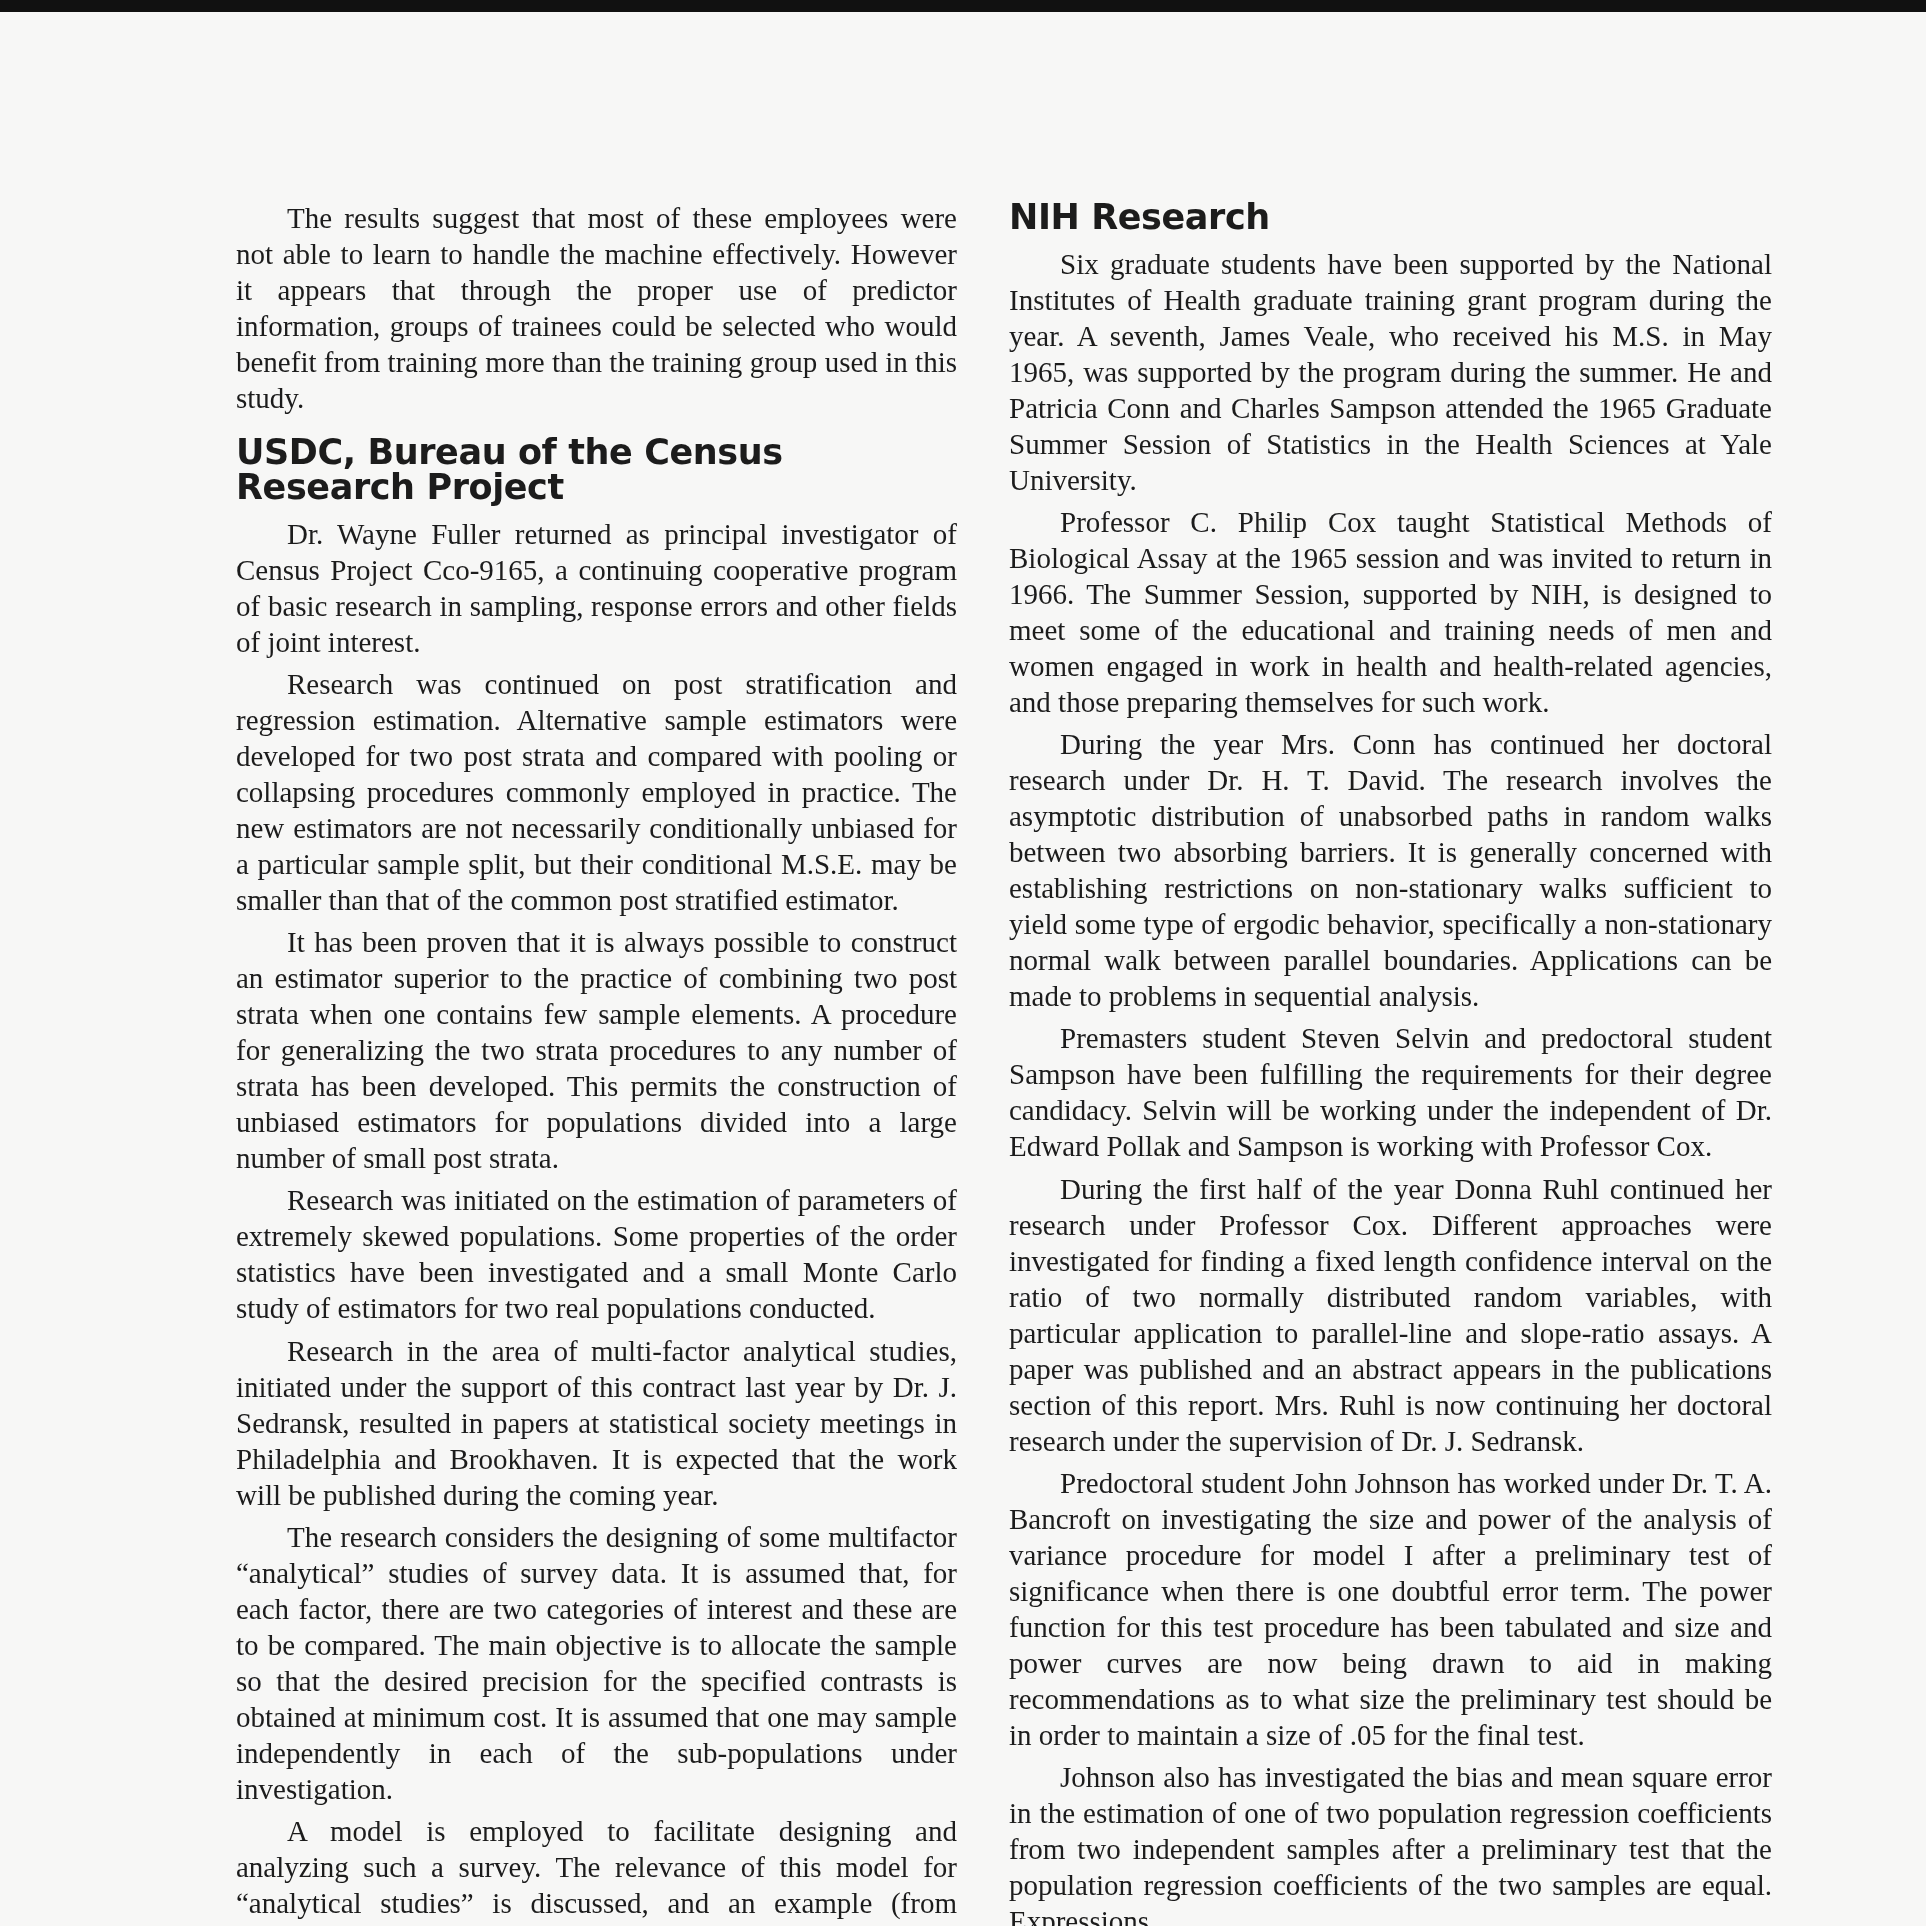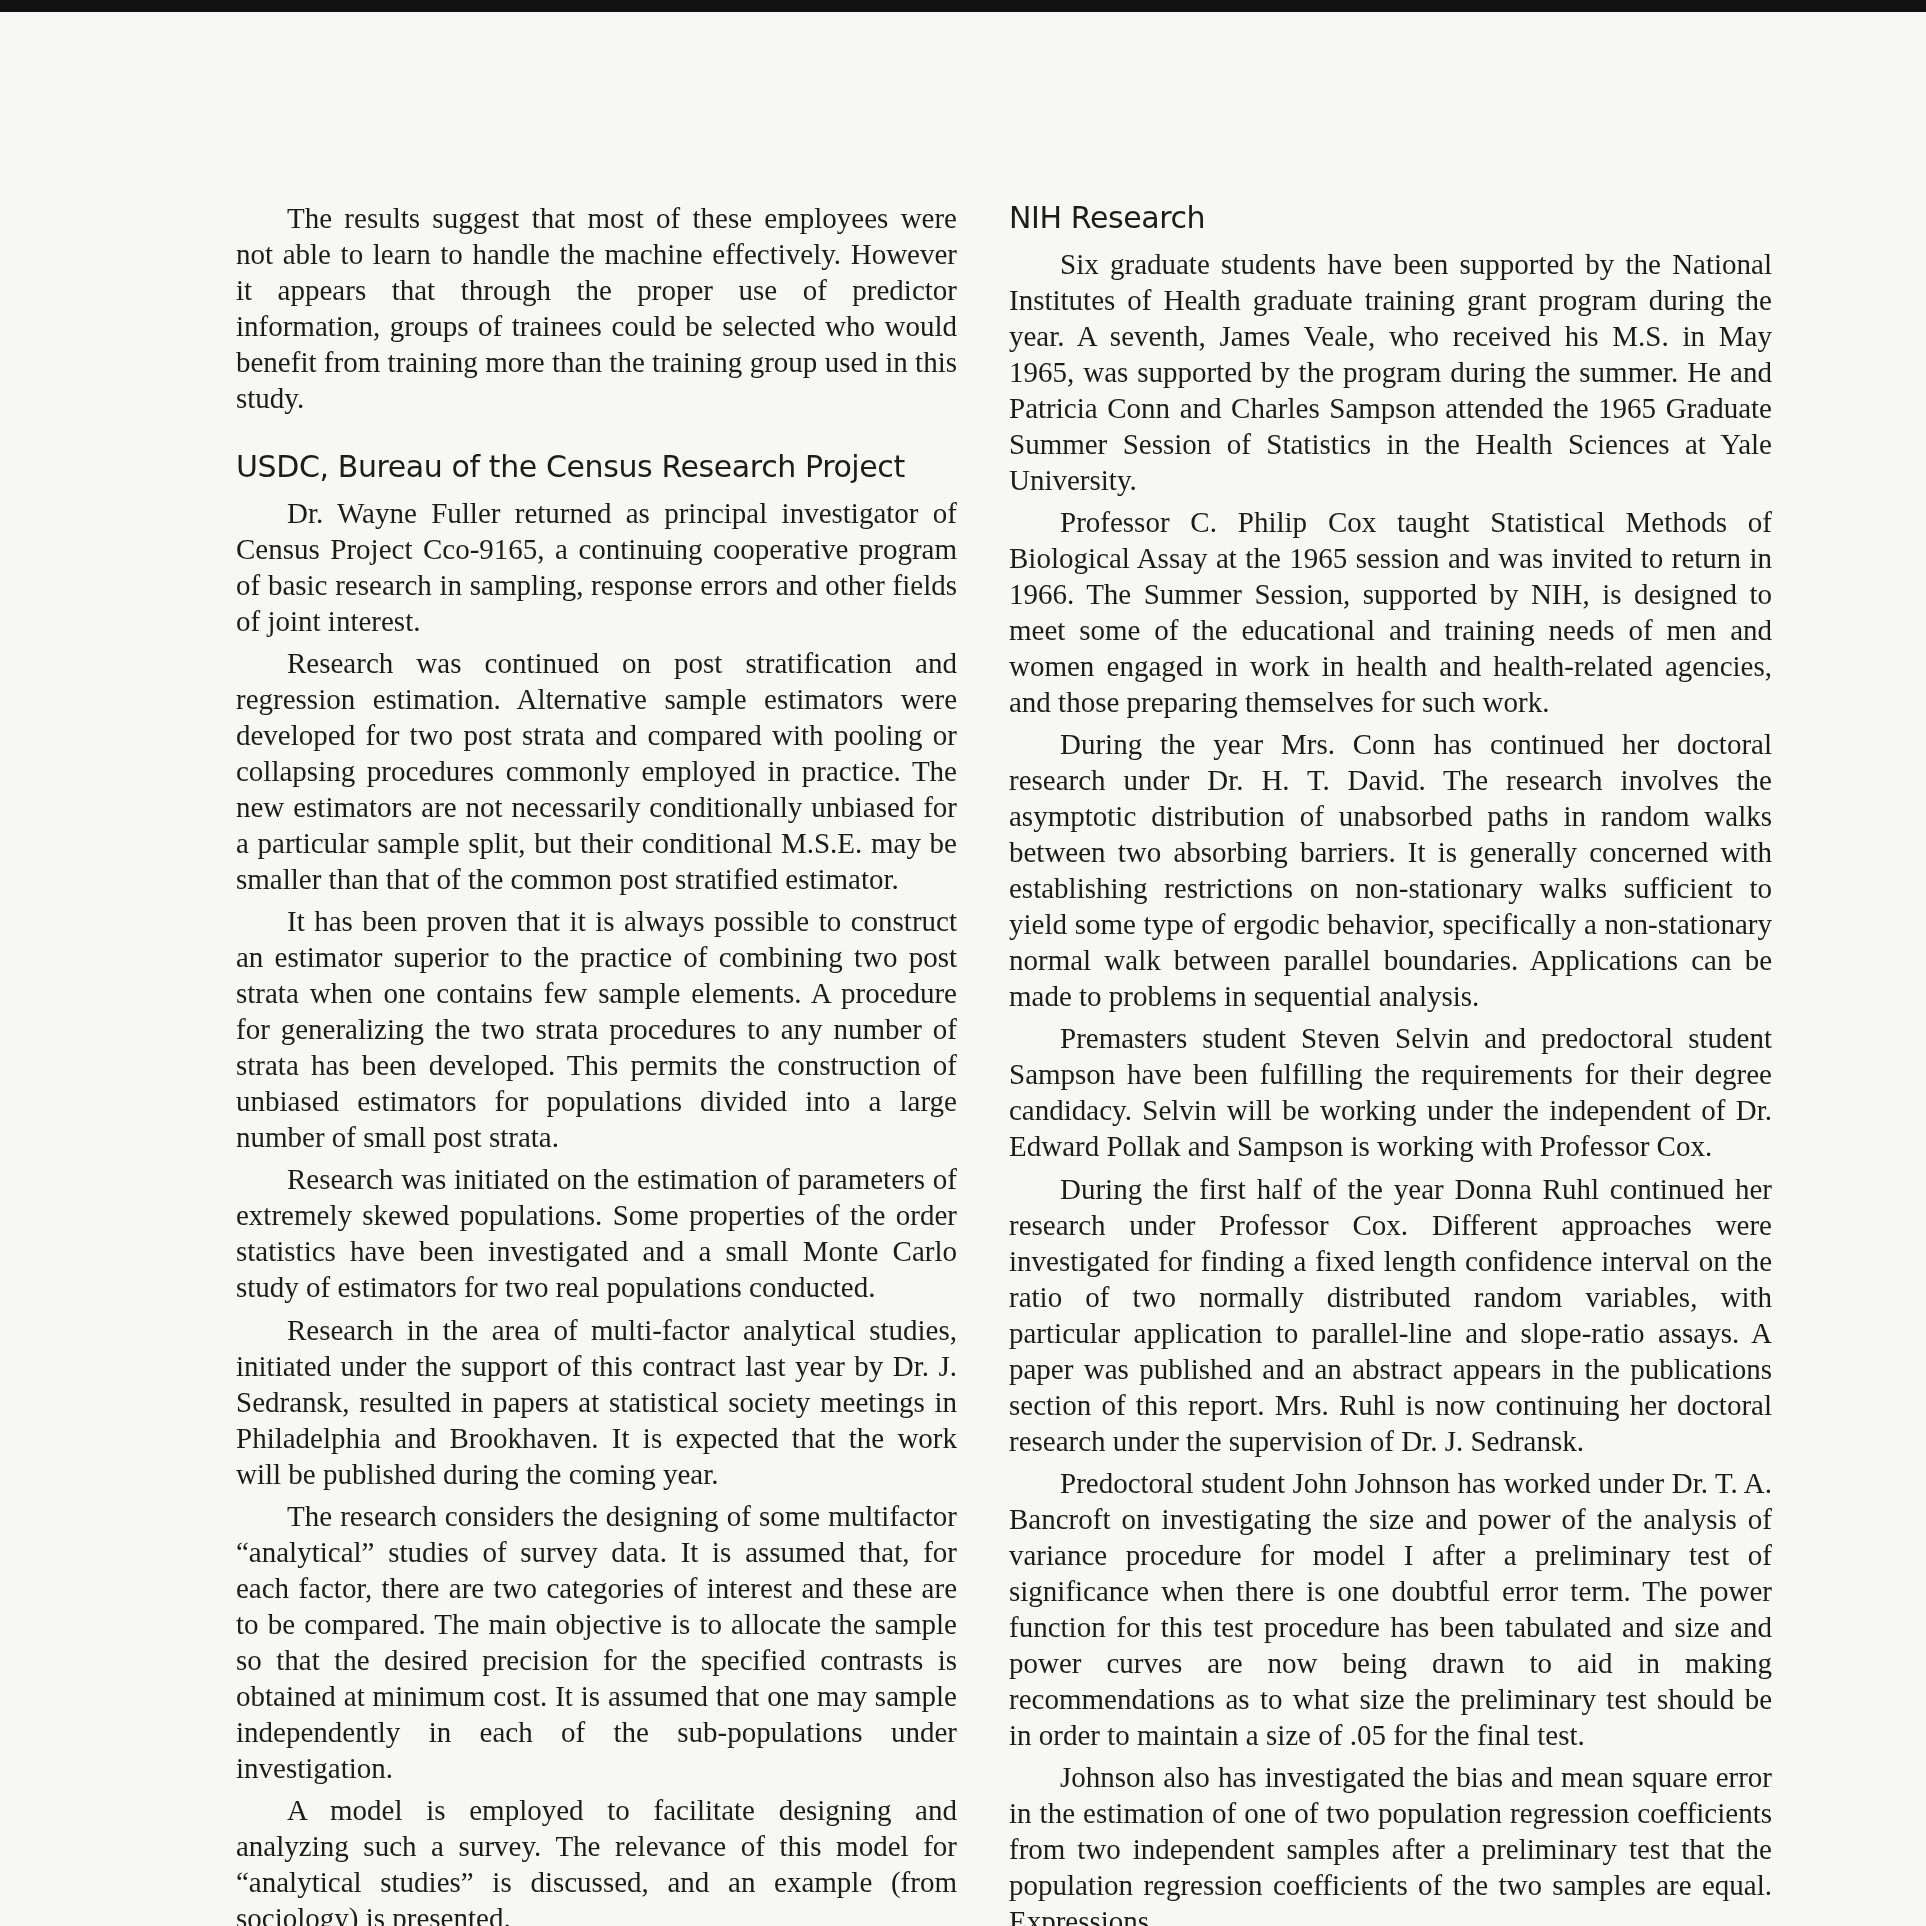--- a/index.html
+++ b/index.html
@@ -17,28 +17,28 @@
     top: 200px;
     font-size: 29px;
     line-height: 36px;
     text-align: justify;
     hyphens: manual;
   }
   .col-left { left: 236px; width: 721px; }
   .col-right { left: 1009px; width: 763px; }
   .heading {
     font-family: "DejaVu Sans", "Liberation Sans", sans-serif;
-    font-weight: normal;
-    font-size: 30px;
+    font-weight: bold;
+    font-size: 35px;
     line-height: 35px;
     margin: 0 0 10.8px 0;
     letter-spacing: -0.4px;
     text-align: left;
   }
-  .col-left .heading { margin-top: 33px; }
+  .col-left .heading { margin-top: 19px; }
   p { margin: 0 0 6.2px 0; text-indent: 51px; }
   p.first { text-indent: 0; }
 </style>
 </head>
 <body>
 
 <div class="topbar"></div>
 
 <div class="column col-left">
   <p>The results suggest that most of these employees were not able to learn to handle the machine effectively. However it appears that through the proper use of predictor information, groups of trainees could be selected who would benefit from training more than the training group used in this study.</p>

